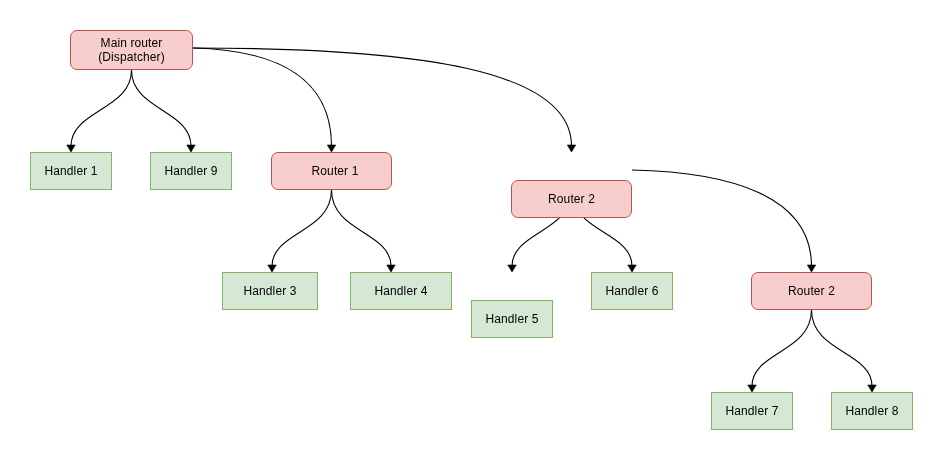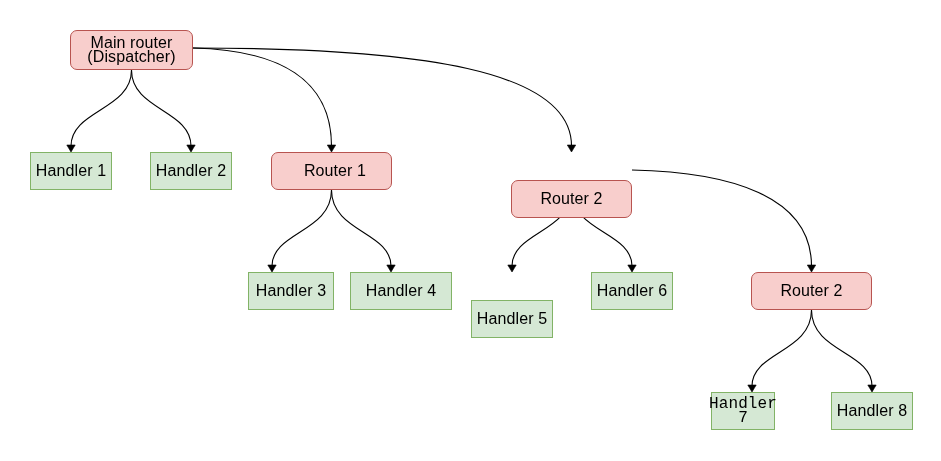--- a/index.html
+++ b/index.html
@@ -25,21 +25,21 @@
     height: 461px;
     pointer-events: none;
   }
   .node {
     position: absolute;
     box-sizing: border-box;
     display: flex;
     align-items: center;
     justify-content: center;
     text-align: center;
-    font-size: 16px;
+    font-size: 12px;
     line-height: 14px;
     color: #000000;
     letter-spacing: 0.1px;
     white-space: pre-line;
   }
   .node.router {
     background: #f8cecc;
     border: 1px solid #b85450;
     border-radius: 7px;
   }
@@ -98,25 +98,25 @@
       <g>
         <path d="M 811.5 310 C 811.5 352 872 352 872 386" fill="none" stroke="#000000" stroke-width="1.1"></path>
         <path d="M 867.8 385 L 876.2 385 L 872 392 Z" fill="#000000" stroke="#000000" stroke-width="0.6"></path>
       </g>
     </svg>
 
   <div id="nodes">
       <div class="node router" style="left: 70px; top: 30px; width: 123px; height: 40px;"><span>Main router
 (Dispatcher)</span></div>
       <div class="node handler" style="left: 30px; top: 152px; width: 82px; height: 38px;"><span>Handler 1</span></div>
-      <div class="node handler" style="left: 150px; top: 152px; width: 82px; height: 38px;"><span>Handler 2</span></div>
+      <div class="node handler" style="left: 150px; top: 152px; width: 82px; height: 38px;"><span>Handler 9</span></div>
       <div class="node router" style="left: 271px; top: 152px; width: 121px; height: 38px; padding-left: 7px;"><span>Router 1</span></div>
       <div class="node router" style="left: 511px; top: 152px; width: 121px; height: 38px; margin-top: 28px;"><span>Router 2</span></div>
-      <div class="node handler" style="left: 248px; top: 272px; width: 86px; height: 38px;"><span>Handler 3</span></div>
+      <div class="node handler" style="left: 222px; top: 272px; width: 96px; height: 38px;"><span>Handler 3</span></div>
       <div class="node handler" style="left: 350px; top: 272px; width: 102px; height: 38px;"><span>Handler 4</span></div>
       <div class="node handler" style="left: 471px; top: 272px; width: 82px; height: 38px; margin-top: 28px;"><span>Handler 5</span></div>
       <div class="node handler" style="left: 591px; top: 272px; width: 82px; height: 38px;"><span>Handler 6</span></div>
       <div class="node router" style="left: 751px; top: 272px; width: 121px; height: 38px;"><span>Router 2</span></div>
-      <div class="node handler" style="left: 711px; top: 392px; width: 64px; height: 38px; font-family: Liberation Mono, monospace;"><span>Handler 7</span></div>
+      <div class="node handler" style="left: 711px; top: 392px; width: 82px; height: 38px;"><span>Handler 7</span></div>
       <div class="node handler" style="left: 831px; top: 392px; width: 82px; height: 38px;"><span>Handler 8</span></div>
     </div>
 
 </div>
 
 </body></html>

